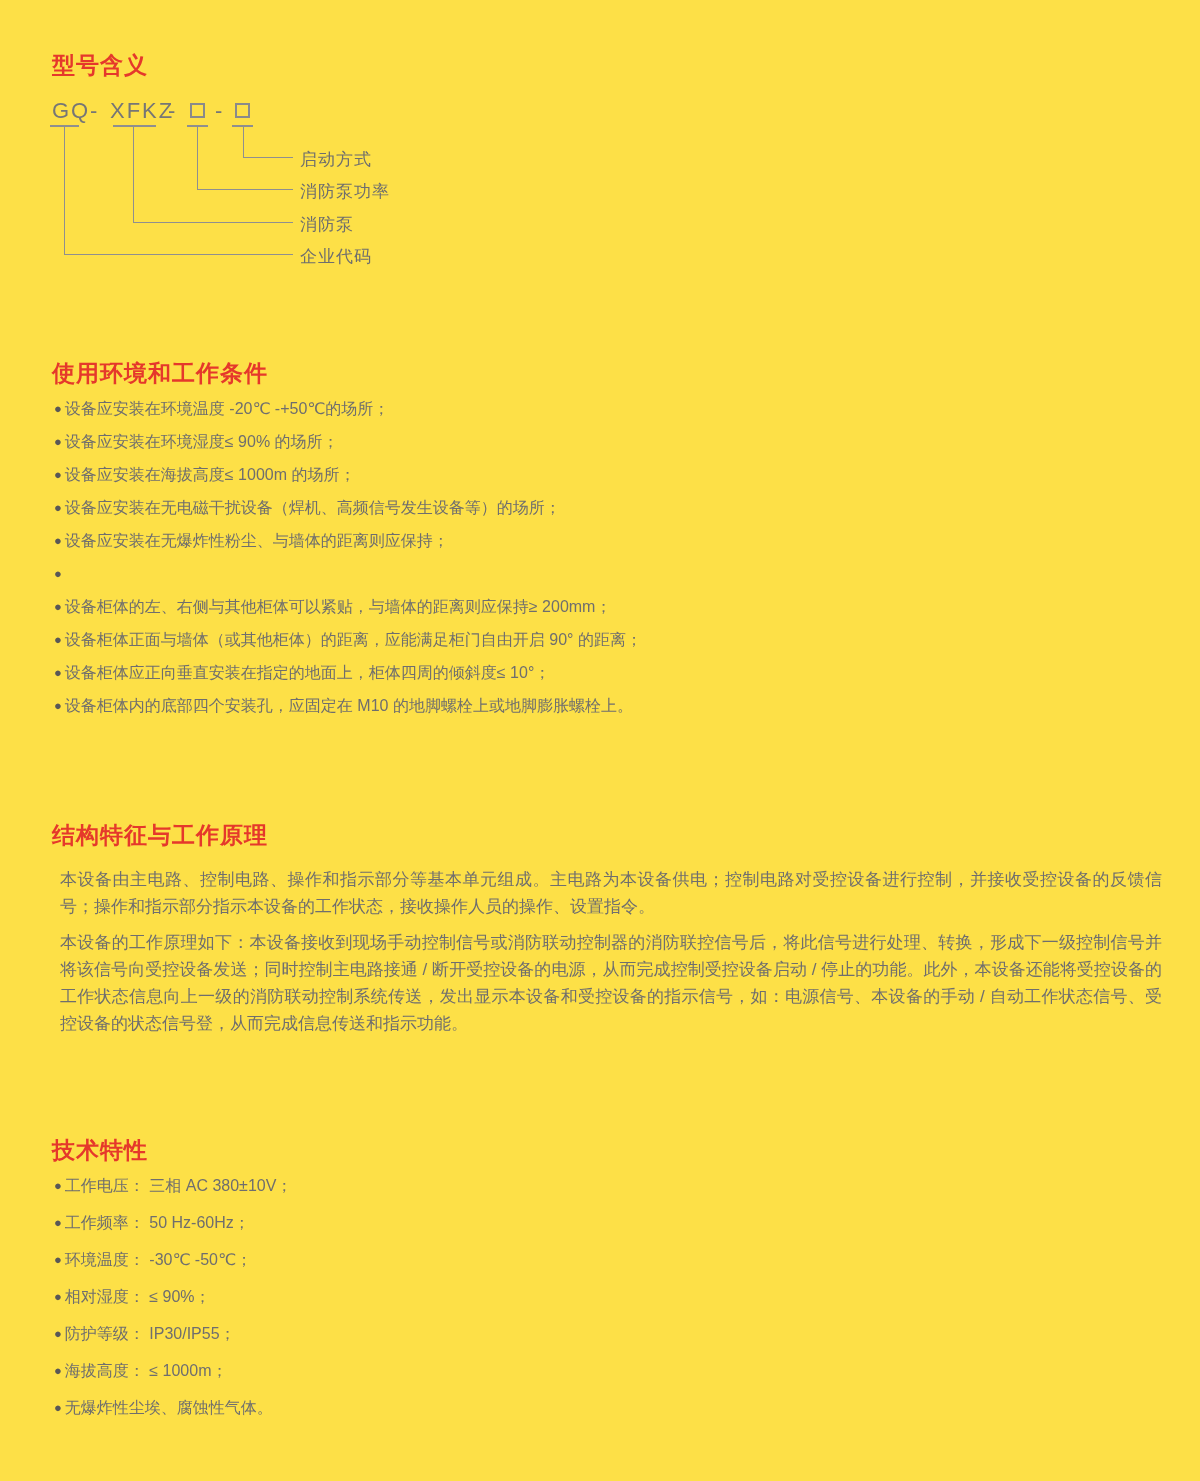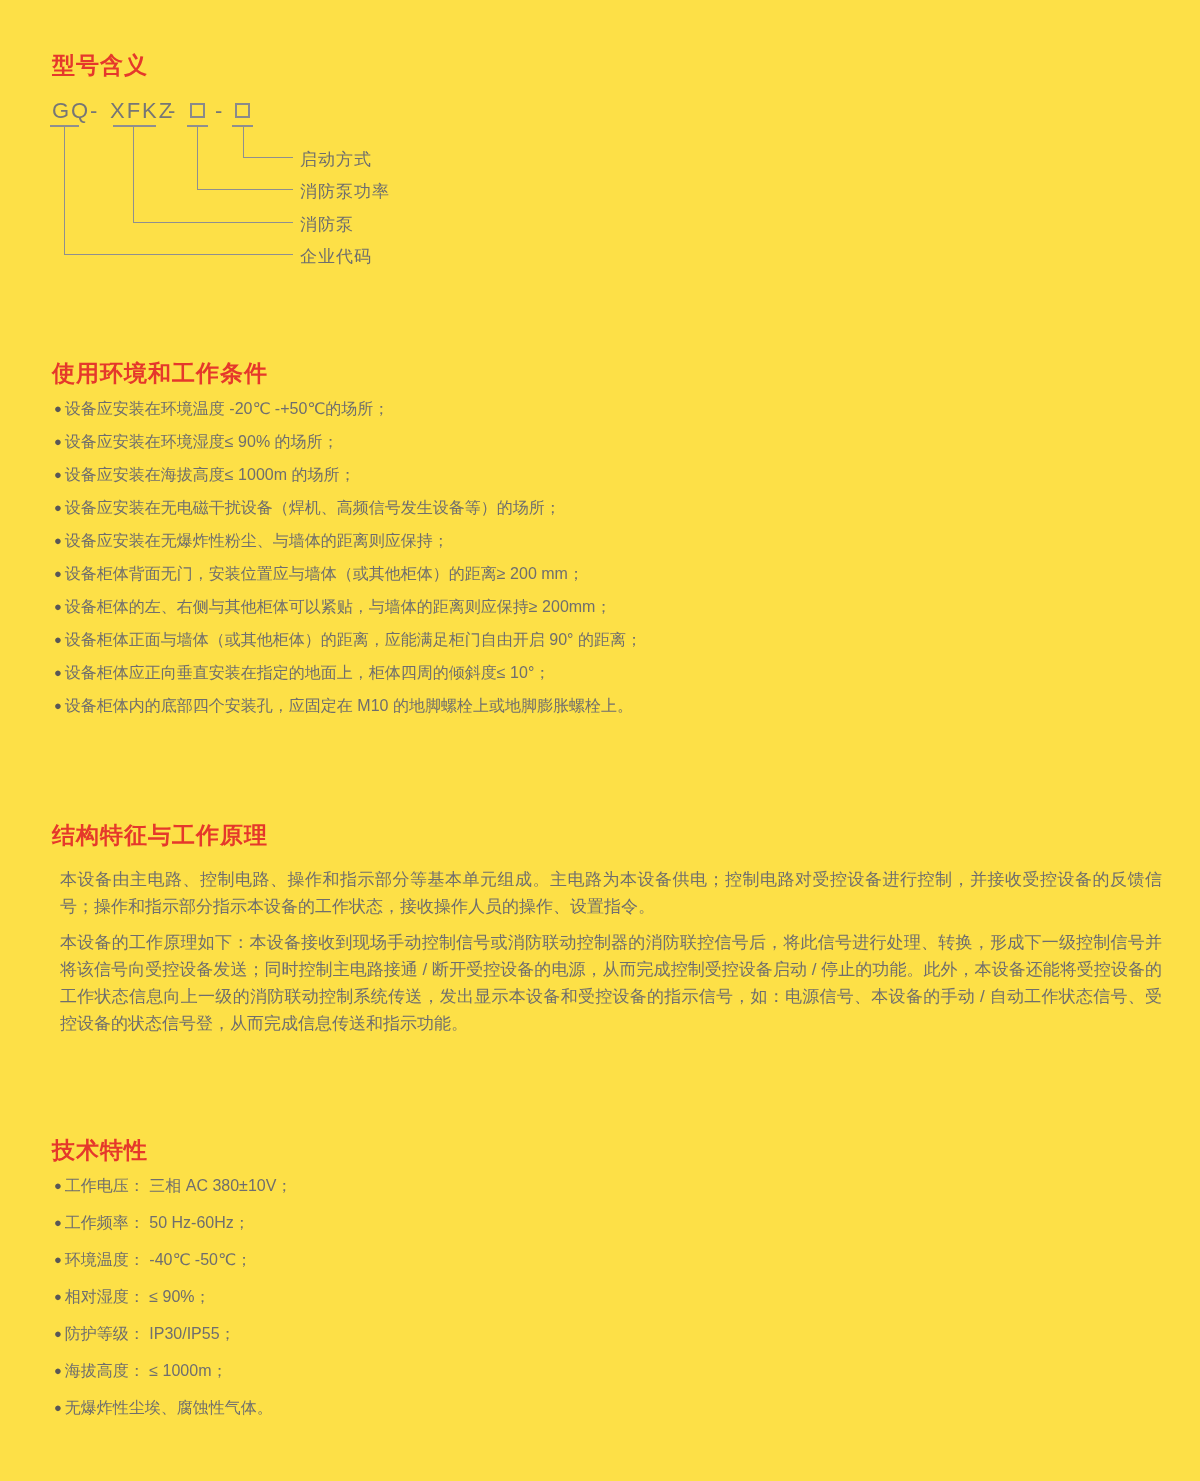--- a/index.html
+++ b/index.html
@@ -136,21 +136,20 @@
     <div class="bitem">
         <span class="dot">●</span>
         <span>设备应安装在无电磁干扰设备（焊机、高频信号发生设备等）的场所；</span>
       </div>
     <div class="bitem">
         <span class="dot">●</span>
         <span>设备应安装在无爆炸性粉尘、与墙体的距离则应保持；</span>
       </div>
     <div class="bitem">
         <span class="dot">●</span>
-        <span>设备柜体背面无门，安装位置应与墙体（或其他柜体）的距离≥ 200 mm；</span>
       </div>
     <div class="bitem">
         <span class="dot">●</span>
         <span>设备柜体的左、右侧与其他柜体可以紧贴，与墙体的距离则应保持≥ 200mm；</span>
       </div>
     <div class="bitem">
         <span class="dot">●</span>
         <span>设备柜体正面与墙体（或其他柜体）的距离，应能满足柜门自由开启 90° 的距离；</span>
       </div>
     <div class="bitem">
@@ -176,21 +175,21 @@
     <div class="bitem">
         <span class="dot">●</span>
         <span>工作电压：  三相 AC 380±10V；</span>
       </div>
     <div class="bitem">
         <span class="dot">●</span>
         <span>工作频率：  50 Hz-60Hz；</span>
       </div>
     <div class="bitem">
         <span class="dot">●</span>
-        <span>环境温度：  -40℃ -50℃；</span>
+        <span>环境温度：  -30℃ -50℃；</span>
       </div>
     <div class="bitem">
         <span class="dot">●</span>
         <span>相对湿度：  ≤ 90%；</span>
       </div>
     <div class="bitem">
         <span class="dot">●</span>
         <span>防护等级：  IP30/IP55；</span>
       </div>
     <div class="bitem">

